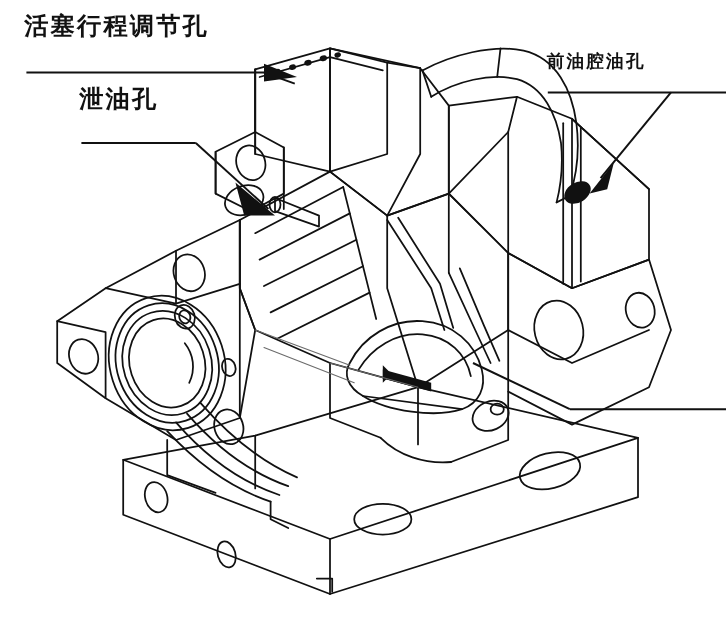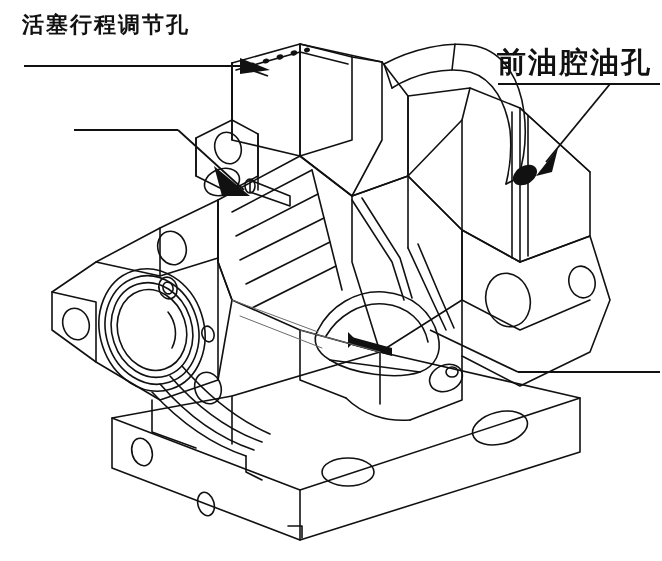--- a/index.html
+++ b/index.html
@@ -28,21 +28,21 @@
     white-space: nowrap;
     color: #111111;
     font-family: "DejaVu Sans", "Liberation Sans", sans-serif;
     font-weight: 600;
     letter-spacing: 2px;
     line-height: 1;
     user-select: none;
   }
   #label-piston-stroke { left: 22px;  top: 14px;  font-size: 22px; }
   #label-drain-hole    { left: 72px;  top: 80px;  font-size: 22px; }
-  #label-front-oil     { left: 497px; top: 48px;  font-size: 29px; }
+  #label-front-oil     { left: 497px; top: 48px;  font-size: 16px; }
   #label-push-valve    { left: 528px; top: 332px; font-size: 22px; }
 </style>
 </head>
 <body>
 
 <div id="page">
 
   <svg id="diagram-svg" viewBox="0 0 662 561" xmlns="http://www.w3.org/2000/svg">
     <rect x="0" y="0" width="662" height="561" fill="#ffffff"></rect>
 
@@ -191,17 +191,18 @@
       <path d="M610 84 L546 162"></path>
       <polygon points="558,148 536,176 552,172" fill="#111111" stroke="none"></polygon>
 
       <path d="M518 372 L660 372"></path>
       <path d="M518 372 L430 330"></path>
     </g>
   </svg>
 
   <div class="callout-label" id="label-piston-stroke">活塞行程调节孔</div>
 
+  <div class="callout-label" id="label-drain-hole">泄油孔</div>
 
   <div class="callout-label" id="label-front-oil">前油腔油孔</div>
 
 
 </div>
 
 </body></html>

